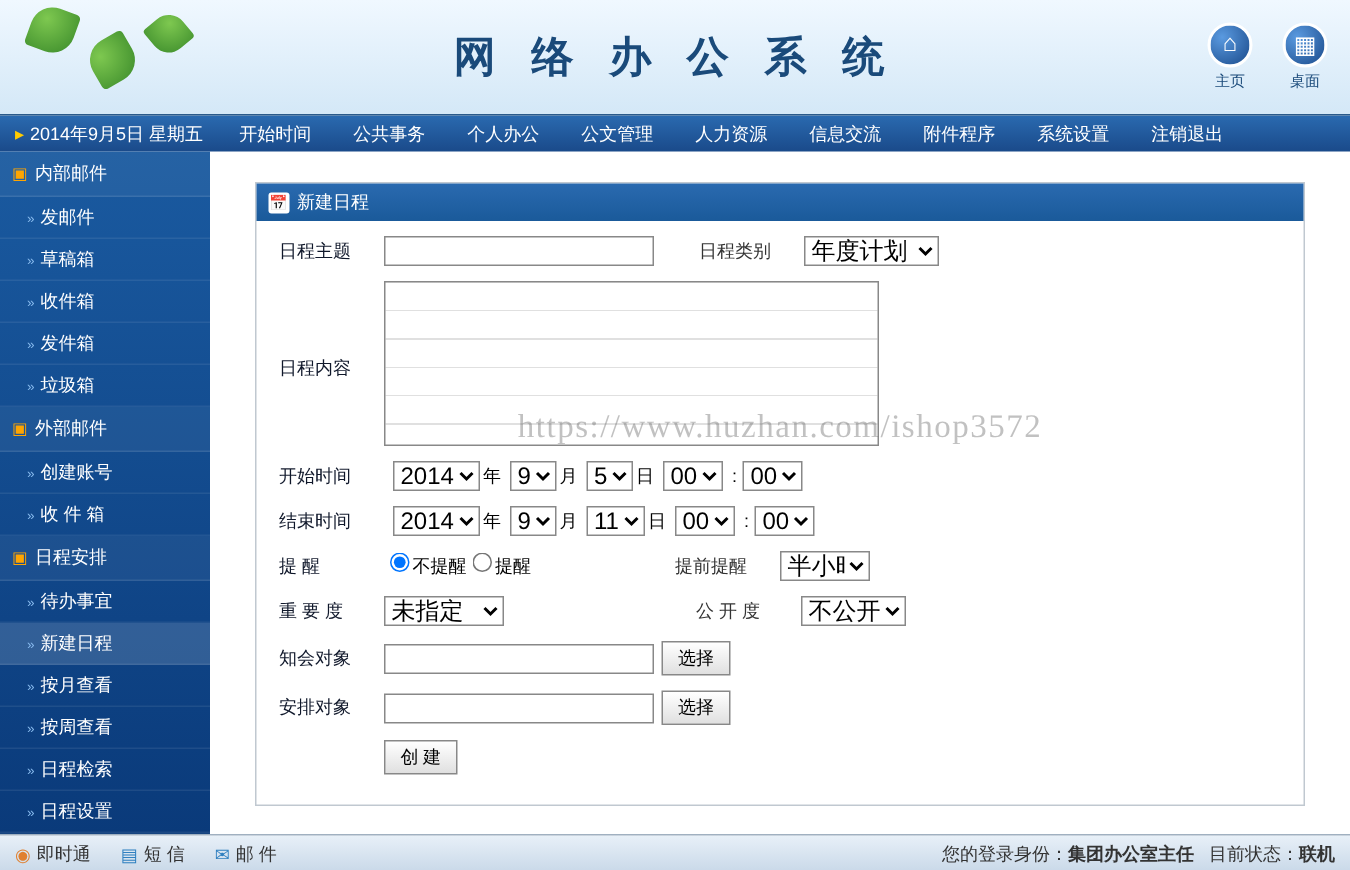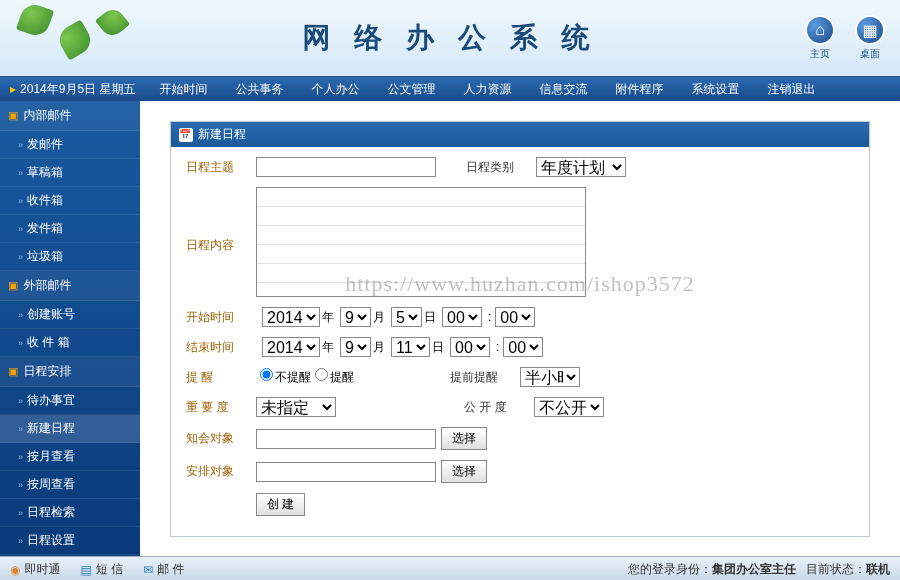--- a/index.html
+++ b/index.html
@@ -30,21 +30,21 @@
 .side-item.active { background: rgba(255,255,255,0.15); }
 .side-item .arrow { color: #88bbee; font-size: 9px; }
 
 .content { flex: 1; background: #fff; padding: 20px 30px; overflow: auto; position: relative; }
 .watermark { position: absolute; top: 170px; left: 50%; transform: translateX(-50%); font-size: 22px; color: rgba(100,100,100,0.4); letter-spacing: 1px; pointer-events: none; z-index: 5; font-family: serif; }
 .panel { border: 1px solid #c0c8d0; background: #fff; }
 .panel-title { background: linear-gradient(to bottom, #2a6ab0, #1a5a9a); color: #fff; padding: 4px 8px; font-size: 12px; display: flex; align-items: center; gap: 5px; }
 .panel-title .picon { background: #fff; color: #1a5a9a; width: 14px; height: 14px; display: inline-flex; align-items: center; justify-content: center; font-size: 10px; border-radius: 2px; }
 .panel-body { padding: 10px 15px; }
 .form-row { display: flex; align-items: center; margin-bottom: 10px; font-size: 12px; }
-.form-row .flabel { width: 70px; color: #a16207; }
+.form-row .flabel { width: 70px; color: #0f172a; }
 .form-row .flabel2 { width: 70px; color: #333; text-align: left; margin-left: 30px; }
 .form-row input[type=text] { border: 1px solid #888; height: 20px; padding: 0 3px; font-size: 12px; }
 .form-row textarea { border: 1px solid #888; width: 330px; height: 110px; font-size: 12px; resize: none; background: repeating-linear-gradient(to bottom, #fff 0, #fff 18px, #e0e0e0 18px, #e0e0e0 19px); overflow-y: scroll; }
 .form-row select { border: 1px solid #888; height: 20px; font-size: 16px; background: #fff; }
 .form-row input[type=radio] { margin: 0 2px 0 4px; }
 .btn { border: 1px solid #888; background: linear-gradient(to bottom, #fff, #e0e0e0); padding: 2px 10px; font-size: 12px; cursor: pointer; font-family: Liberation Serif, serif; }
 .date-selects select { margin-right: 2px; }
 .date-selects span { margin-right: 6px; }
 
 .statusbar { height: 26px; background: linear-gradient(to bottom, #e8f0f8, #c8d8e8); border-top: 1px solid #a0b0c0; display: flex; align-items: center; font-size: 12px; color: #333; padding: 0 10px; gap: 20px; }

